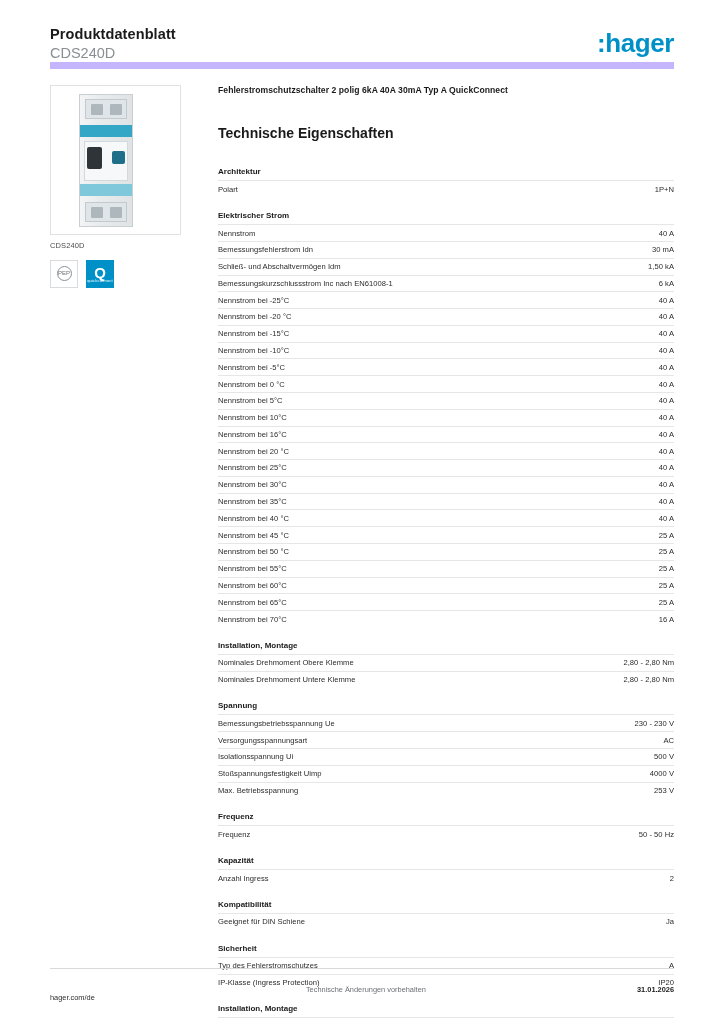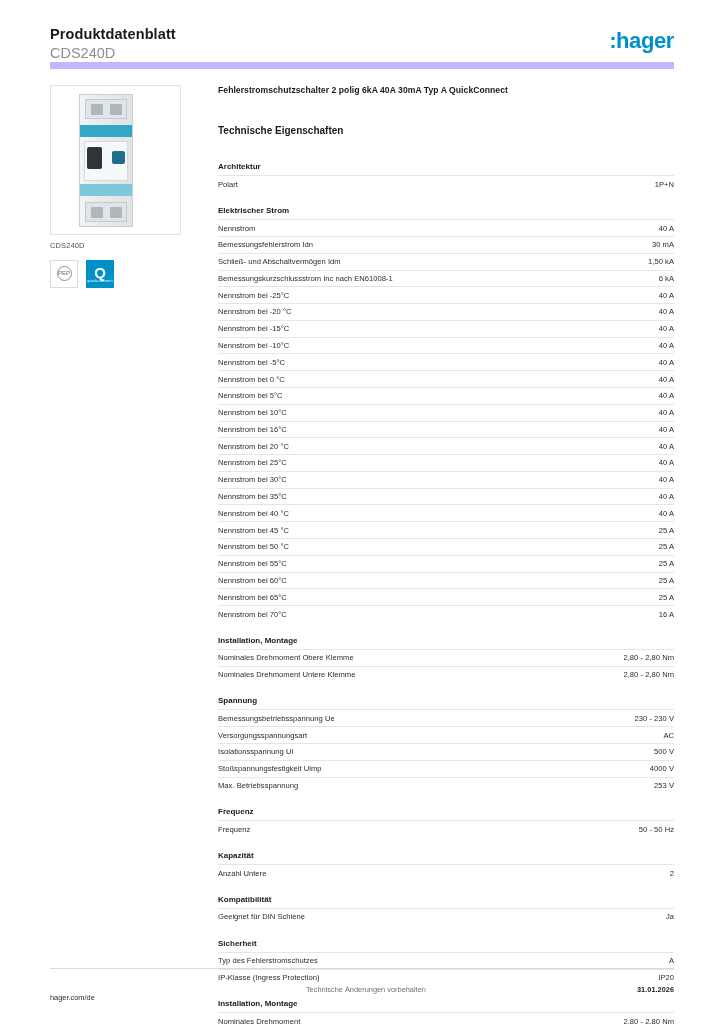--- a/index.html
+++ b/index.html
@@ -37,21 +37,21 @@
     color: #1a1a1a;
     letter-spacing: .1px;
   }
   .doc-subtitle {
     font-size: 14.5px;
     color: #8a8f94;
     font-weight: normal;
     margin-top: 1px;
   }
   .brand {
-    font-size: 22px;
+    font-size: 26px;
     font-weight: bold;
     color: #0090c8;
     letter-spacing: -0.4px;
     line-height: 1;
     padding-top: 4px;
   }
 
   
   .content {
     display: flex;
@@ -206,21 +206,21 @@
 
   
   .product-desc {
     font-size: 8.6px;
     font-weight: bold;
     color: #1a1a1a;
     letter-spacing: .05px;
     margin-bottom: 30px;
   }
   .section-heading {
-    font-size: 10px;
+    font-size: 14px;
     font-weight: bold;
     color: #1a1a1a;
     margin-bottom: 26px;
   }
   .group {
     margin-top: 14px;
   }
   .group:first-of-type { margin-top: 12px; }
   .group-title {
     font-size: 8px;
@@ -481,21 +481,21 @@
                   <td class="val">50 - 50 Hz</td>
                 </tr>
               </tbody>
             </table>
           </div>
           <div class="group">
             <div class="group-title">Kapazität</div>
             <table class="spec">
               <tbody>
                 <tr>
-                  <td class="lbl">Anzahl Untere</td>
+                  <td class="lbl">Anzahl Ingress</td>
                   <td class="val">2</td>
                 </tr>
               </tbody>
             </table>
           </div>
           <div class="group">
             <div class="group-title">Kompatibilität</div>
             <table class="spec">
               <tbody>
                 <tr>

